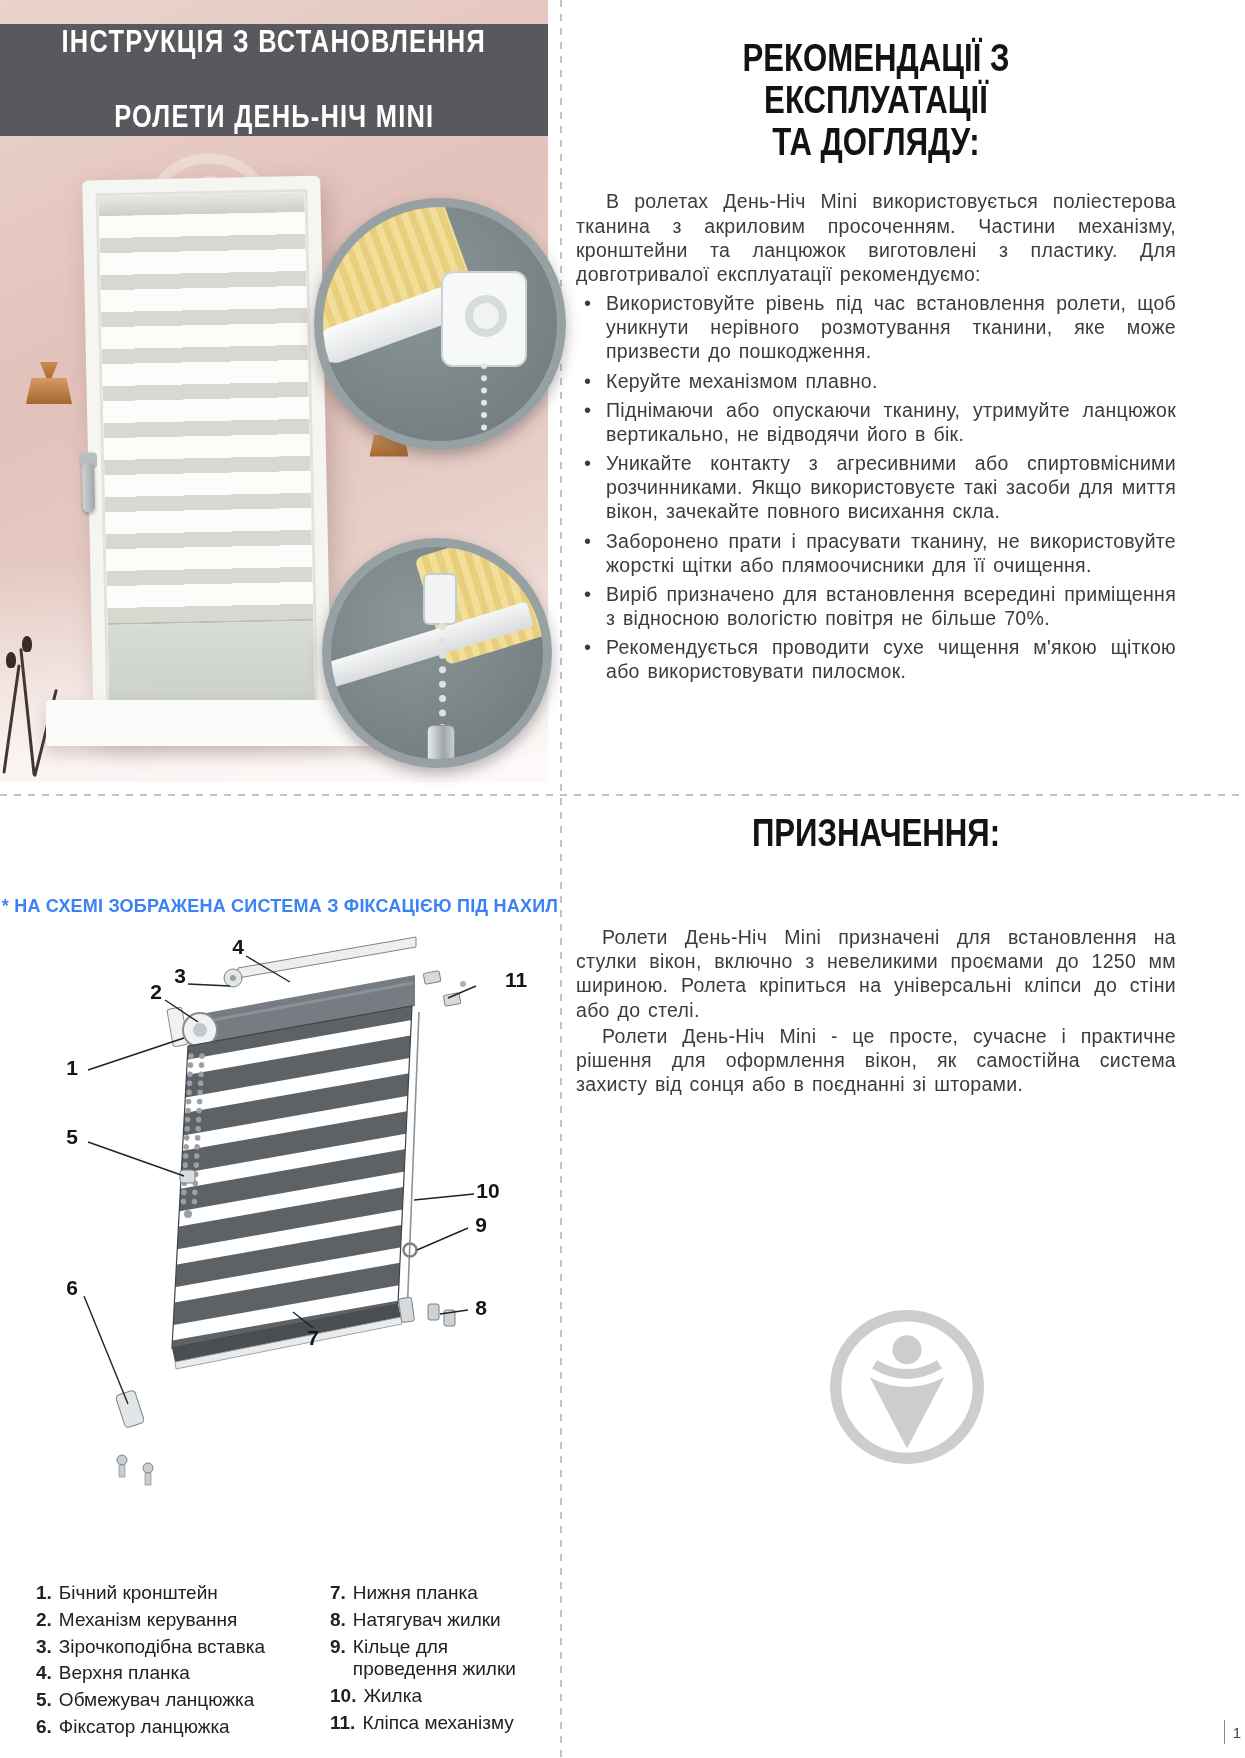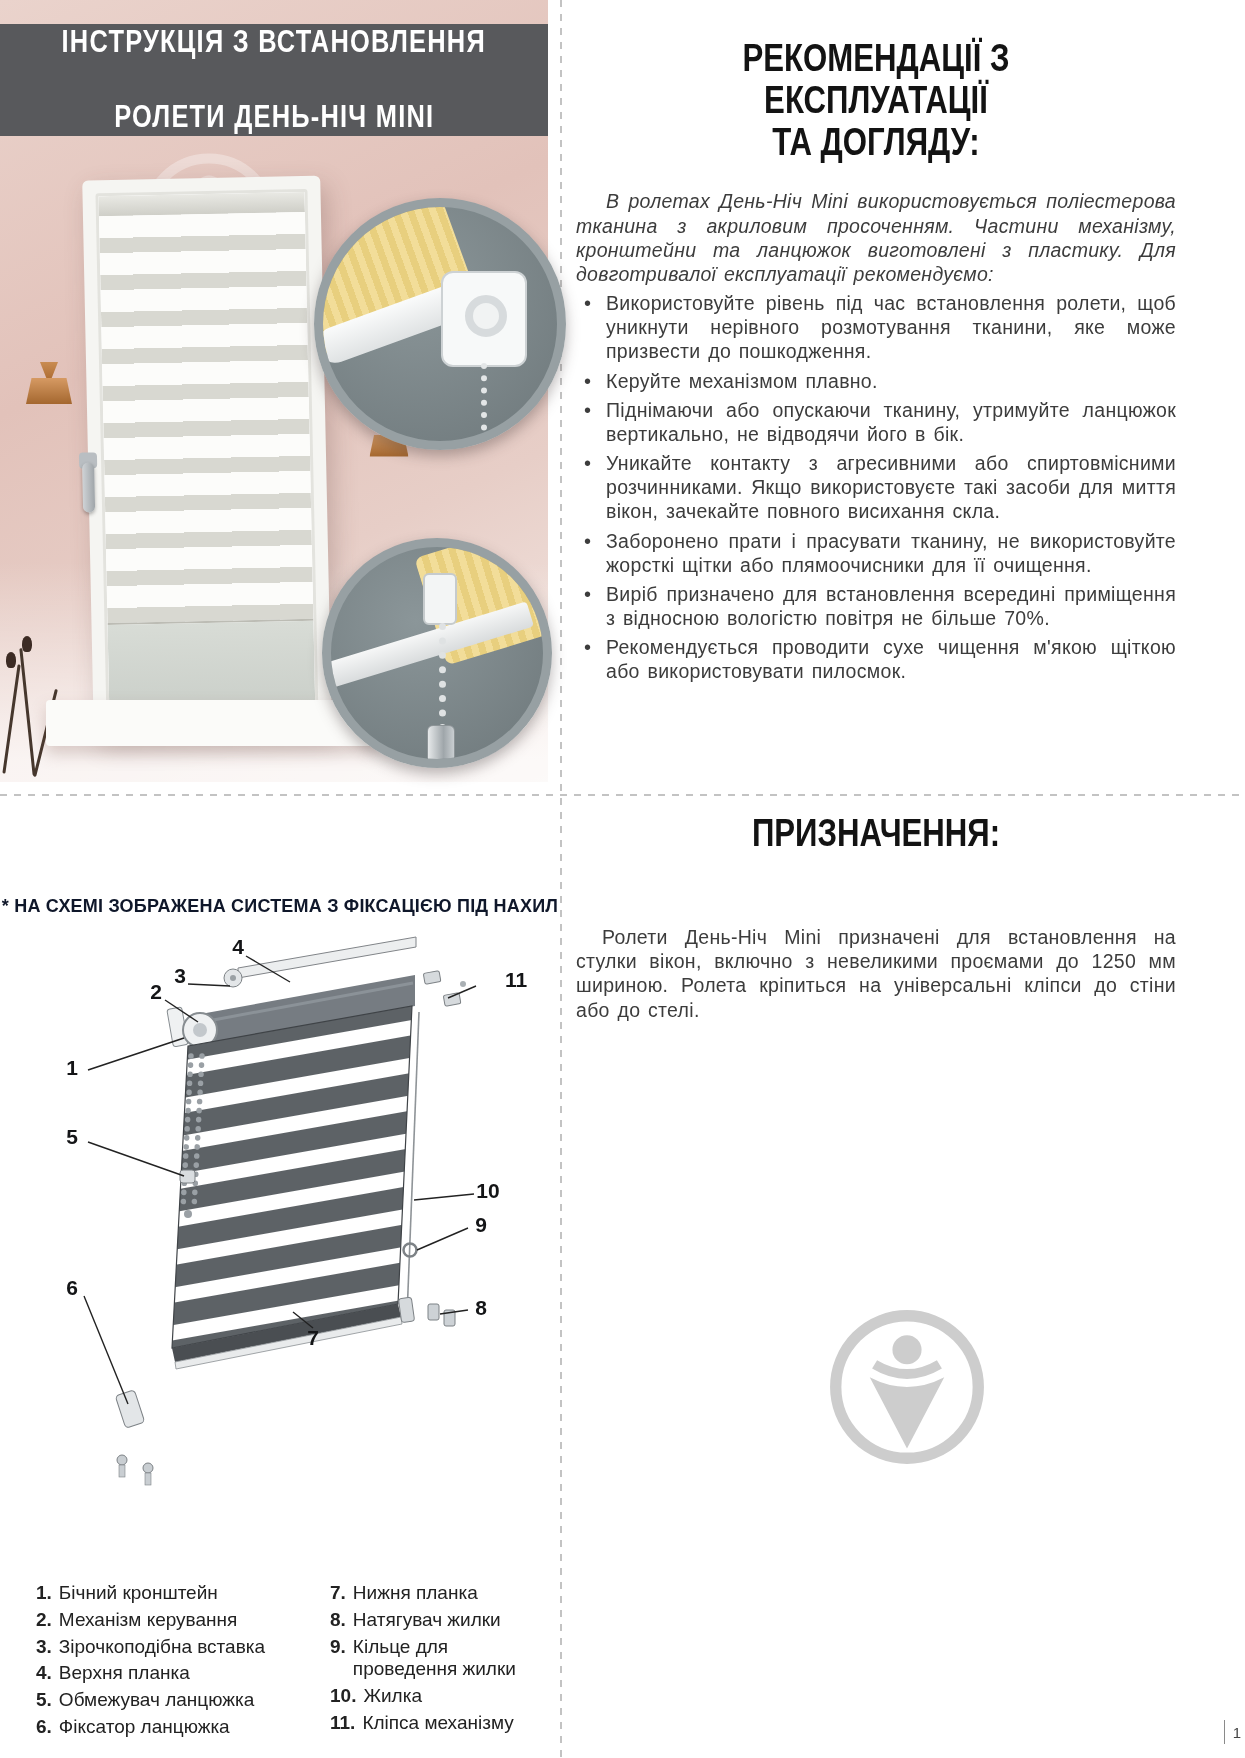--- a/index.html
+++ b/index.html
@@ -81,30 +81,30 @@
   .ib-weight { position:absolute; left:96px; top:178px; width:28px; height:40px; border-radius:6px;
     background:linear-gradient(90deg,#e6e9ea,#9fa6aa 60%,#c9ced1); border:1px solid #8d9497; }
 
   
   .col-right { position:absolute; left:576px; top:0; width:600px; z-index:2; }
   .rec { top:0; }
   .rec-title { margin-top:38px; color:#131313; }
   .rec-title .cond { font-size:38px; font-weight:800; line-height:1.1; color:#131313; }
   .body-text { font-size:19.5px; line-height:1.24; letter-spacing:.3px; word-spacing:2px;
     text-align:justify; color:#3c3c3c; }
-  .rec-intro { margin-top:26px; text-indent:30px;font-style:italic; }
+  .rec-intro { margin-top:26px; text-indent:30px; }
   .rec-list { list-style:none; margin-top:4px; }
   .rec-list li { position:relative; padding-left:30px; margin-top:5px; }
   .rec-list li::before { content:"•"; position:absolute; left:8px; top:0; font-size:20px; color:#3c3c3c; }
 
   
   .overview-title { position:absolute; left:0; top:812px; width:560px; text-align:center; z-index:2; }
   .overview-title .cond { font-size:37px; font-weight:800; line-height:1.08; color:#131313; }
   .overview-sub { position:absolute; left:0; top:896px; width:560px; text-align:center;
-    font-size:18px; font-weight:700; color:#0f172a; letter-spacing:.2px; z-index:2; }
+    font-size:18px; font-weight:700; color:#3b82f6; letter-spacing:.2px; z-index:2; }
 
   .diagram { position:absolute; left:0; top:920px; width:560px; height:660px; z-index:2; }
   .diagram svg { position:absolute; left:0; top:0; }
   .co { position:absolute; transform:translate(-50%,-50%); font-weight:700; font-size:21px; color:#141517; }
   .co1{left:72px;top:148px;} .co2{left:156px;top:72px;} .co3{left:180px;top:56px;}
   .co4{left:238px;top:27px;} .co5{left:72px;top:217px;} .co6{left:72px;top:368px;}
   .co7{left:313px;top:418px;} .co8{left:481px;top:388px;} .co9{left:481px;top:305px;}
   .co10{left:488px;top:271px;} .co11{left:516px;top:60px;}
 
   .legend { position:absolute; top:1582px; z-index:2; font-size:19px; color:#222; }
@@ -351,20 +351,21 @@
         <span class="legend-num">11.</span>
         <span class="legend-label">Кліпса механізму</span>
       </div>
     </div>
 
   <div class="purpose">
     <div class="purpose-title">
       <span class="cond">ПРИЗНАЧЕННЯ:</span>
     </div>
     <p class="body-text purpose-p1">Ролети День-Ніч Mini призначені для встановлення на стулки вікон, включно з невеликими проємами до 1250 мм шириною. Ролета кріпиться на універсальні кліпси до стіни або до стелі.</p>
+    <p class="body-text purpose-p2">Ролети День-Ніч Mini - це просте, сучасне і практичне рішення для оформлення вікон, як самостійна система захисту від сонця або в поєднанні зі шторами.</p>
   </div>
 
   <div class="brand-watermark">
     <svg viewBox="0 0 100 100" width="162" height="162">
       <circle cx="50" cy="50" r="44" fill="none" stroke="currentColor" stroke-width="7"></circle>
       <circle cx="50" cy="27" r="9" fill="currentColor"></circle>
       <path d="M30 36 Q50 48 70 36" stroke="currentColor" stroke-width="6" fill="none"></path>
       <path d="M50 88 L27 44 Q50 56 73 44 Z" fill="currentColor"></path>
     </svg>
   </div>

